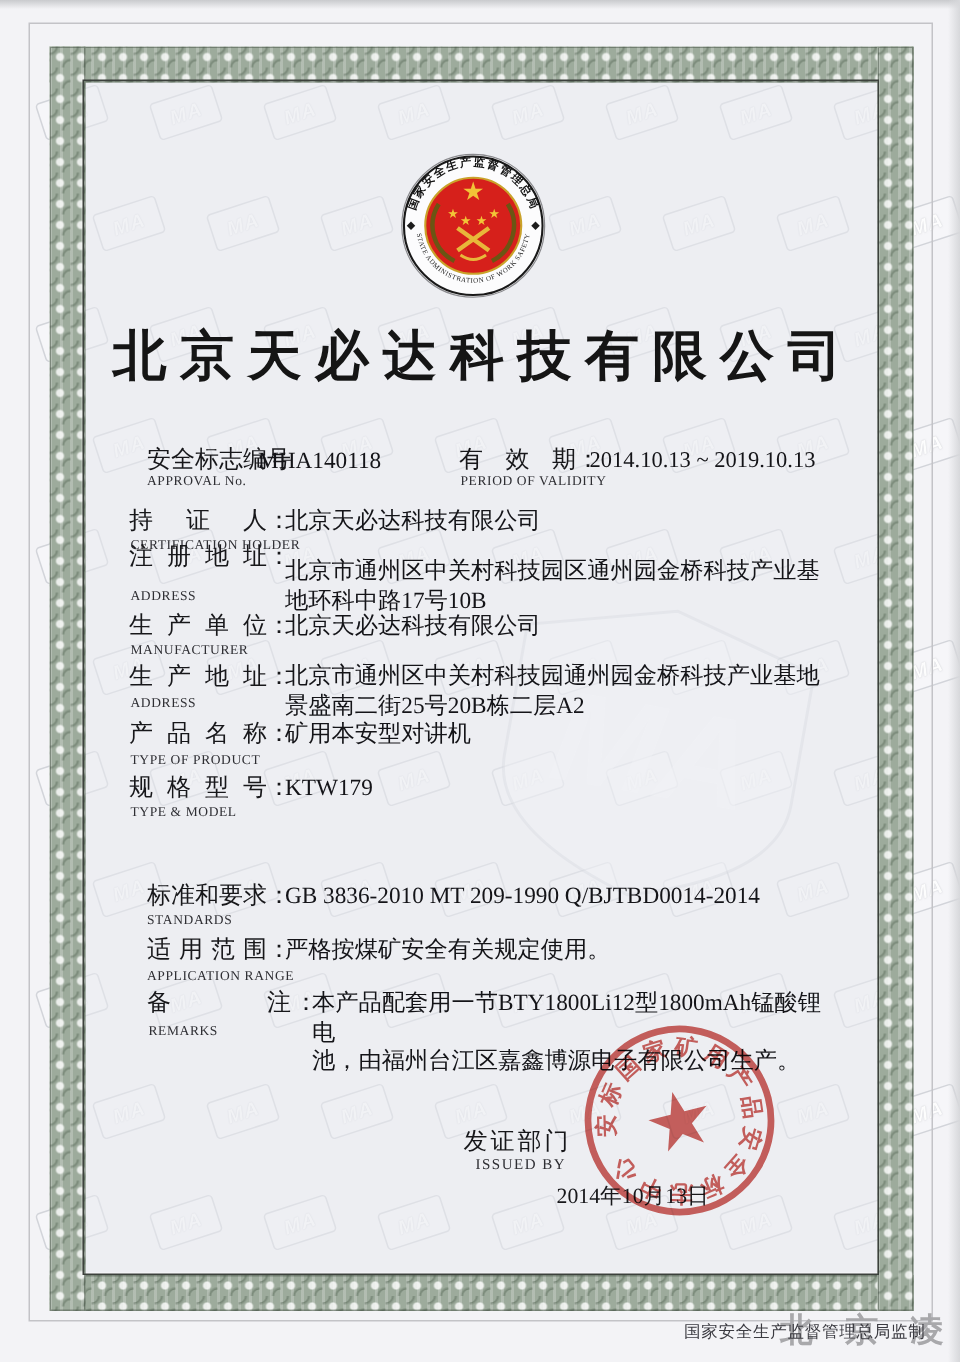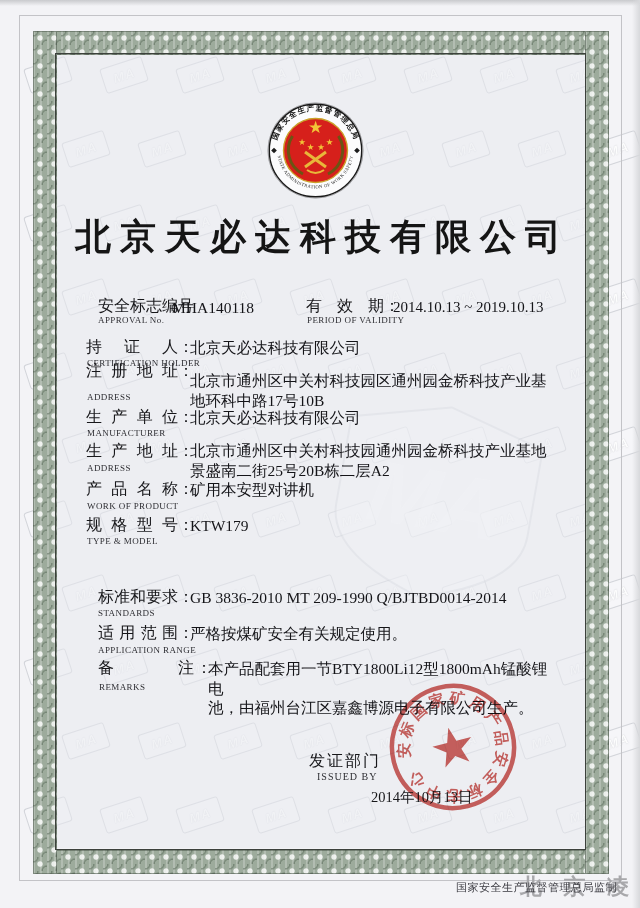--- a/index.html
+++ b/index.html
@@ -268,21 +268,21 @@
     <div class="row r3">
       <div class="lbl">生 产 地 址</div>
       <div class="colon">：</div>
       <div class="en">ADDRESS</div>
       <div class="val">北京市通州区中关村科技园通州园金桥科技产业基地
 景盛南二街25号20B栋二层A2</div>
     </div>
     <div class="row r4">
       <div class="lbl">产 品 名 称</div>
       <div class="colon">：</div>
-      <div class="en">WORK OF PRODUCT</div>
+      <div class="en">TYPE OF PRODUCT</div>
       <div class="val">矿用本安型对讲机</div>
     </div>
     <div class="row r5">
       <div class="lbl">规 格 型 号</div>
       <div class="colon">：</div>
       <div class="en">TYPE &amp; MODEL</div>
       <div class="val">KTW179</div>
     </div>
     <div class="row r6">
       <div class="lbl">标准和要求</div>

